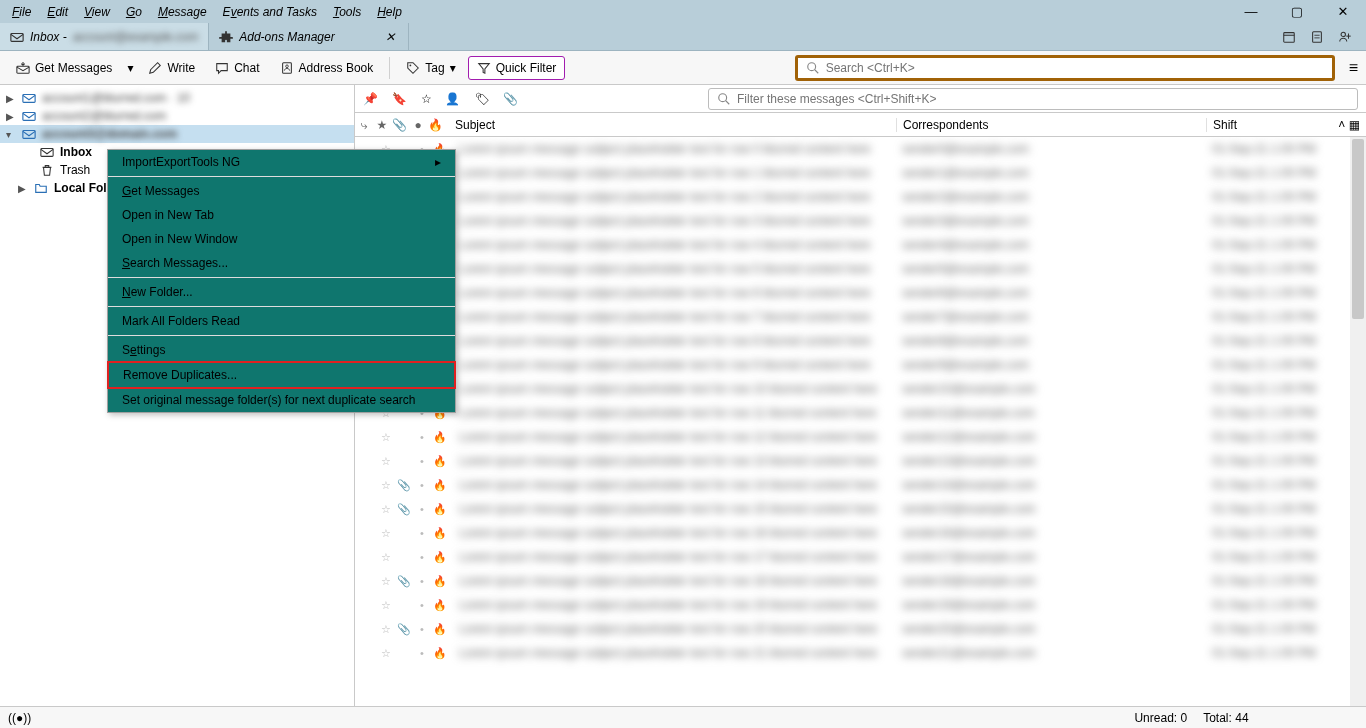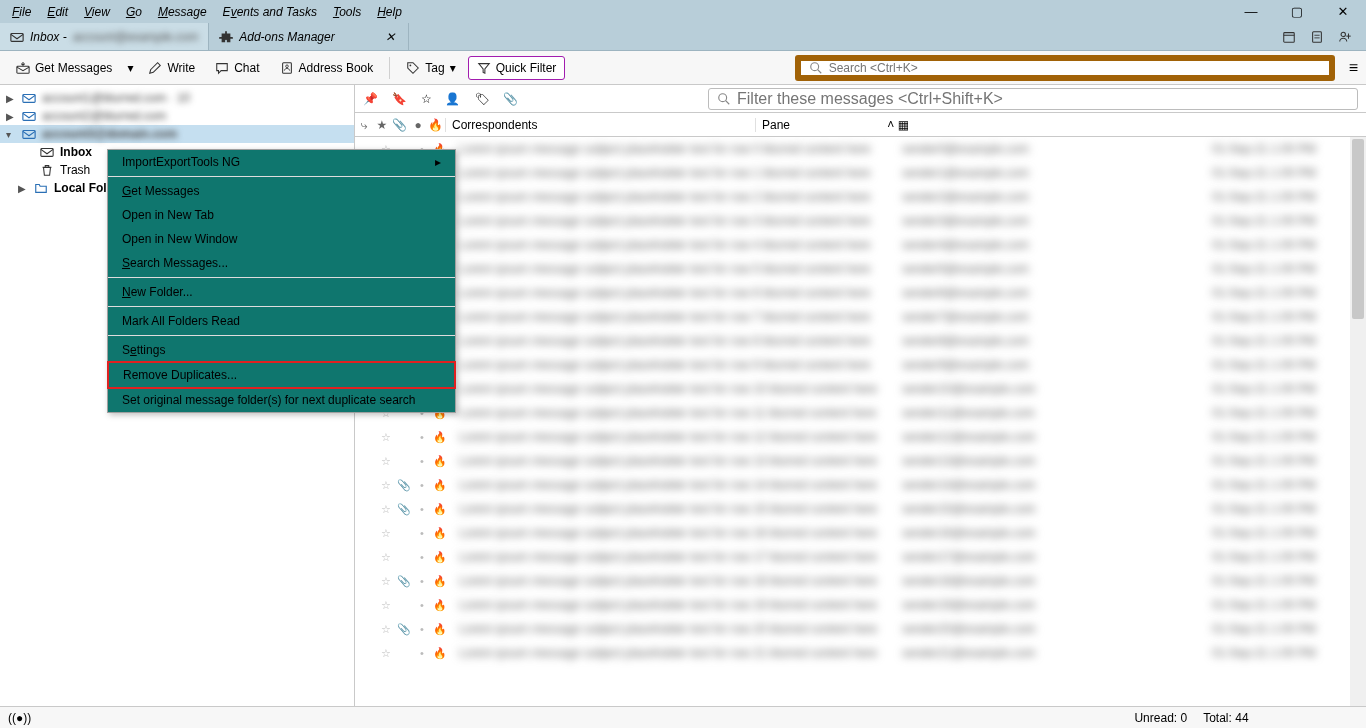--- a/index.html
+++ b/index.html
@@ -19,41 +19,41 @@
 .tab .tab-title { flex: 1; display:flex; align-items:center; gap:6px; }
 .tab .blur { filter: blur(3px); color:#555; }
 .tab .close { width:16px; text-align:center; }
 .tabstrip .right-icons { margin-left:auto; display:flex; align-items:center; gap:14px; padding:0 14px; }
 
 
 .toolbar { height: 34px; border-bottom:1px solid #c9c9c9; background:#f7f7f7; display:flex; align-items:center; padding:0 8px; gap:4px; }
 .tbtn { display:flex; align-items:center; gap:5px; padding:4px 8px; border-radius:3px; }
 .tbtn.bordered { border:1px solid #a21caf; background:#fff; }
 .sep { width:1px; height:22px; background:#d0d0d0; margin:0 4px; }
-.search-global { margin-left:auto; width:540px; height:26px; border:6px solid #a16207; border-radius:3px; background:#fff; display:flex; align-items:center; padding:0 8px; gap:6px; color:#888; }
+.search-global { margin-left:auto; width:540px; height:26px; border:3px solid #a16207; border-radius:3px; background:#fff; display:flex; align-items:center; padding:0 8px; gap:6px; color:#888; }
 .search-global input { border:none; outline:none; flex:1; font-size:12px; }
 .hamburger { margin-left:10px; font-size:16px; }
 
 
 .main { display:flex; height: calc(728px - 23px - 28px - 34px - 22px); }
 .folder-pane { width:355px; border-right:1px solid #c9c9c9; background:#fff; padding-top:4px; }
 .fp-row { display:flex; align-items:center; gap:6px; padding:2px 6px; }
 .fp-row.indent1 { padding-left:18px; }
 .fp-row.indent2 { padding-left:40px; }
 .fp-row.selected { background:#c5dff0; }
 .fp-label { display:flex; align-items:center; gap:6px; }
 .fp-label .blur { filter:blur(3px); color:#444; }
 .tw { width:10px; display:inline-block; color:#555; font-size:10px; }
 .bold { font-weight:600; }
 
 
 .msg-pane { flex:1; display:flex; flex-direction:column; }
 .msg-toolbar { height:28px; border-bottom:1px solid #c9c9c9; background:#fff; display:flex; align-items:center; padding:0 8px; gap:14px; }
 .msg-search { margin-left:auto; width:650px; height:22px; border:1px solid #bcbcbc; border-radius:3px; display:flex; align-items:center; padding:0 8px; gap:6px; color:#888; }
-.msg-search input { border:none; outline:none; flex:1; font-size:16px; }
+.msg-search input { border:none; outline:none; flex:1; font-size:12px; }
 
 .col-header { height:24px; border-bottom:1px solid #c9c9c9; display:flex; align-items:center; font-size:12px; }
 .col-header .mini { width:18px; text-align:center; color:#666; }
 .col-header .subject { flex:1; padding-left:10px; }
 .col-header .corr { width:310px; padding-left:6px; border-left:1px solid #e0e0e0; }
 .col-header .date { width:160px; padding-left:6px; border-left:1px solid #e0e0e0; display:flex; align-items:center; justify-content:space-between; padding-right:6px; }
 
 .msg-list { flex:1; overflow:hidden; position:relative; }
 .msg-row { height:24px; display:flex; align-items:center; padding-left:4px; }
 .msg-row .mini { width:18px; text-align:center; color:#bbb; font-size:11px; }
@@ -296,23 +296,24 @@
           </span>
         <input placeholder="Filter these messages &lt;Ctrl+Shift+K&gt;" style="">
       </div>
     </div>
     <div class="col-header">
       <span class="mini">⤷</span>
       <span class="mini">★</span>
       <span class="mini">📎</span>
       <span class="mini">●</span>
       <span class="mini">🔥</span>
+      <span class="subject">Subject</span>
       <span class="corr">Correspondents</span>
       <span class="date">
-          <span>Pane</span>
+          <span>Shift</span>
           <span>˄ ▦</span>
         </span>
     </div>
     <div class="msg-list">
       <div class="scrollbar">
           <div class="scrollthumb"></div>
         </div>
 
       <div id="rows">
           <div class="msg-row">

